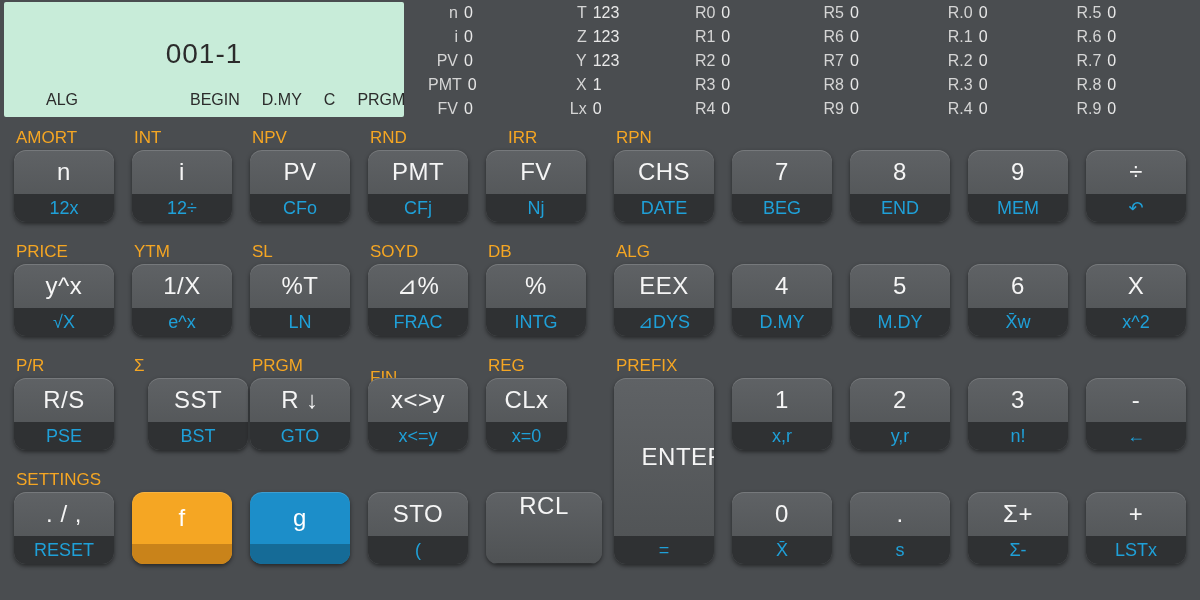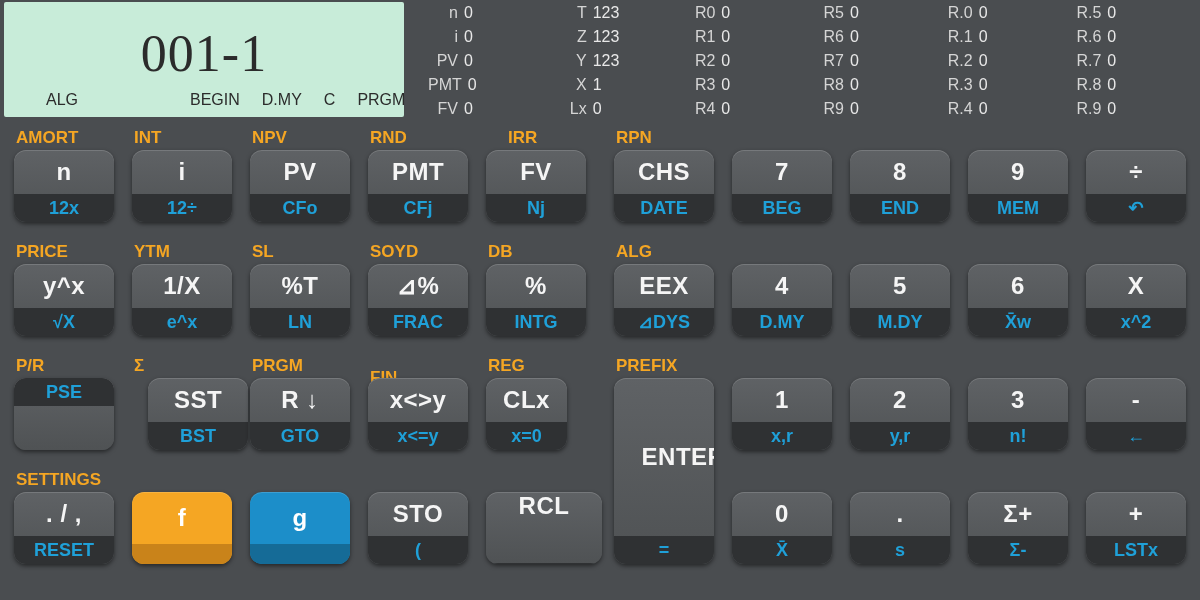--- a/index.html
+++ b/index.html
@@ -22,30 +22,29 @@
     background: #c8ecd9;
     color: #2b2b2b;
     display: flex;
     flex-direction: column;
     justify-content: flex-end;
     padding: 8px 12px 6px 12px;
     margin: 2px 4px 0 4px;
     border-radius: 2px;
   }
   .lcd-main {
-    font-size: 52px;
+    font-size: 28px;
     font-weight: 400;
     text-align: center;
     letter-spacing: 1px;
     flex: 1;
     display: flex;
     align-items: center;
     justify-content: center;
     padding-top: 6px;
-    font-family: Liberation Serif, serif;
   }
   .lcd-annun {
     display: flex;
     gap: 22px;
     font-size: 16px;
     justify-content: flex-start;
     padding: 0 6px 2px 6px;
   }
   .lcd-annun span:first-child { margin-right: auto; margin-left: 24px;}
   .lcd-annun span:nth-child(1){ margin-left:24px; margin-right: 90px;}
@@ -69,21 +68,20 @@
   .regval { color: #e8e8e8; }
 
   
   .keypad {
     position: absolute;
     top: 128px;
     left: 0;
     right: 0;
     bottom: 0;
     padding: 4px 24px 10px 10px;
-    font-weight: bold;
   }
 
   
   .olabel {
     position: absolute;
     color: #f5a623;
     font-size: 17px;
     text-align: left;
     pointer-events: none;
   }
@@ -371,20 +369,21 @@
     </div>
     <div class="key" style="left: 968px; top: 136px; width: 100px; height: 72px;">
       <div class="face">6</div>
       <div class="sub">X̄w</div>
     </div>
     <div class="key" style="left: 1086px; top: 136px; width: 100px; height: 72px;">
       <div class="face">X</div>
       <div class="sub">x^2</div>
     </div>
     <div class="key" style="left: 14px; top: 250px; width: 100px; height: 72px;">
+      <div class="face">R/S</div>
       <div class="sub">PSE</div>
     </div>
     <div class="key" style="left: 148px; top: 250px; width: 100px; height: 72px;">
       <div class="face">SST</div>
       <div class="sub">BST</div>
     </div>
     <div class="key" style="left: 250px; top: 250px; width: 100px; height: 72px;">
       <div class="face">R ↓</div>
       <div class="sub">GTO</div>
     </div>

